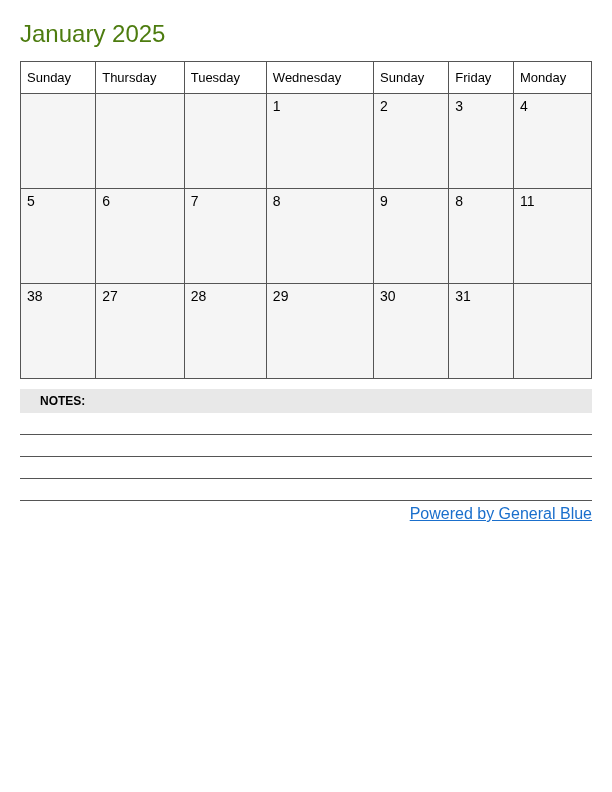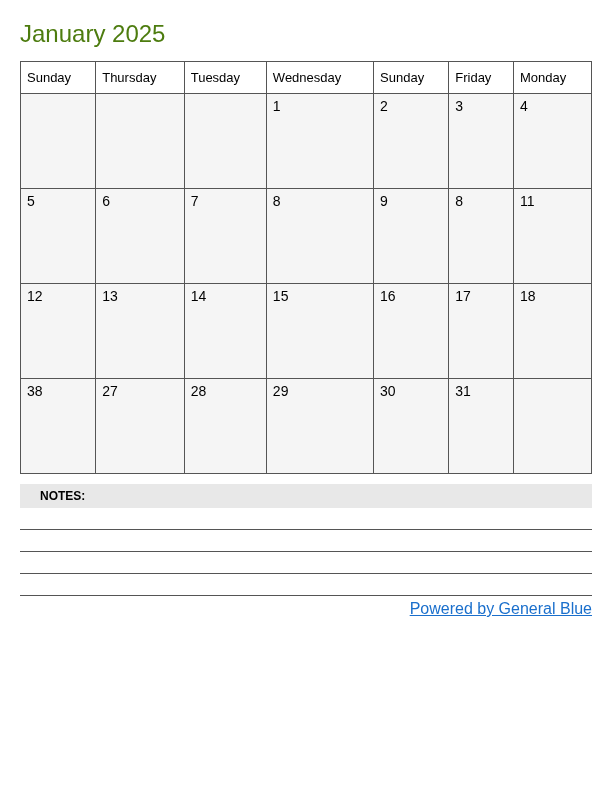--- a/index.html
+++ b/index.html
@@ -120,43 +120,20 @@
         </td>
         <td>
           <span class="day-num">8</span>
         </td>
         <td>
           <span class="day-num">11</span>
         </td>
       </tr>
       <tr>
         <td>
-          <span class="day-num">12</span>
-        </td>
-        <td>
-          <span class="day-num">13</span>
-        </td>
-        <td>
-          <span class="day-num">14</span>
-        </td>
-        <td>
-          <span class="day-num">15</span>
-        </td>
-        <td>
-          <span class="day-num">16</span>
-        </td>
-        <td>
-          <span class="day-num">17</span>
-        </td>
-        <td>
-          <span class="day-num">18</span>
-        </td>
-      </tr>
-      <tr>
-        <td>
           <span class="day-num">38</span>
         </td>
         <td>
           <span class="day-num">27</span>
         </td>
         <td>
           <span class="day-num">28</span>
         </td>
         <td>
           <span class="day-num">29</span>

